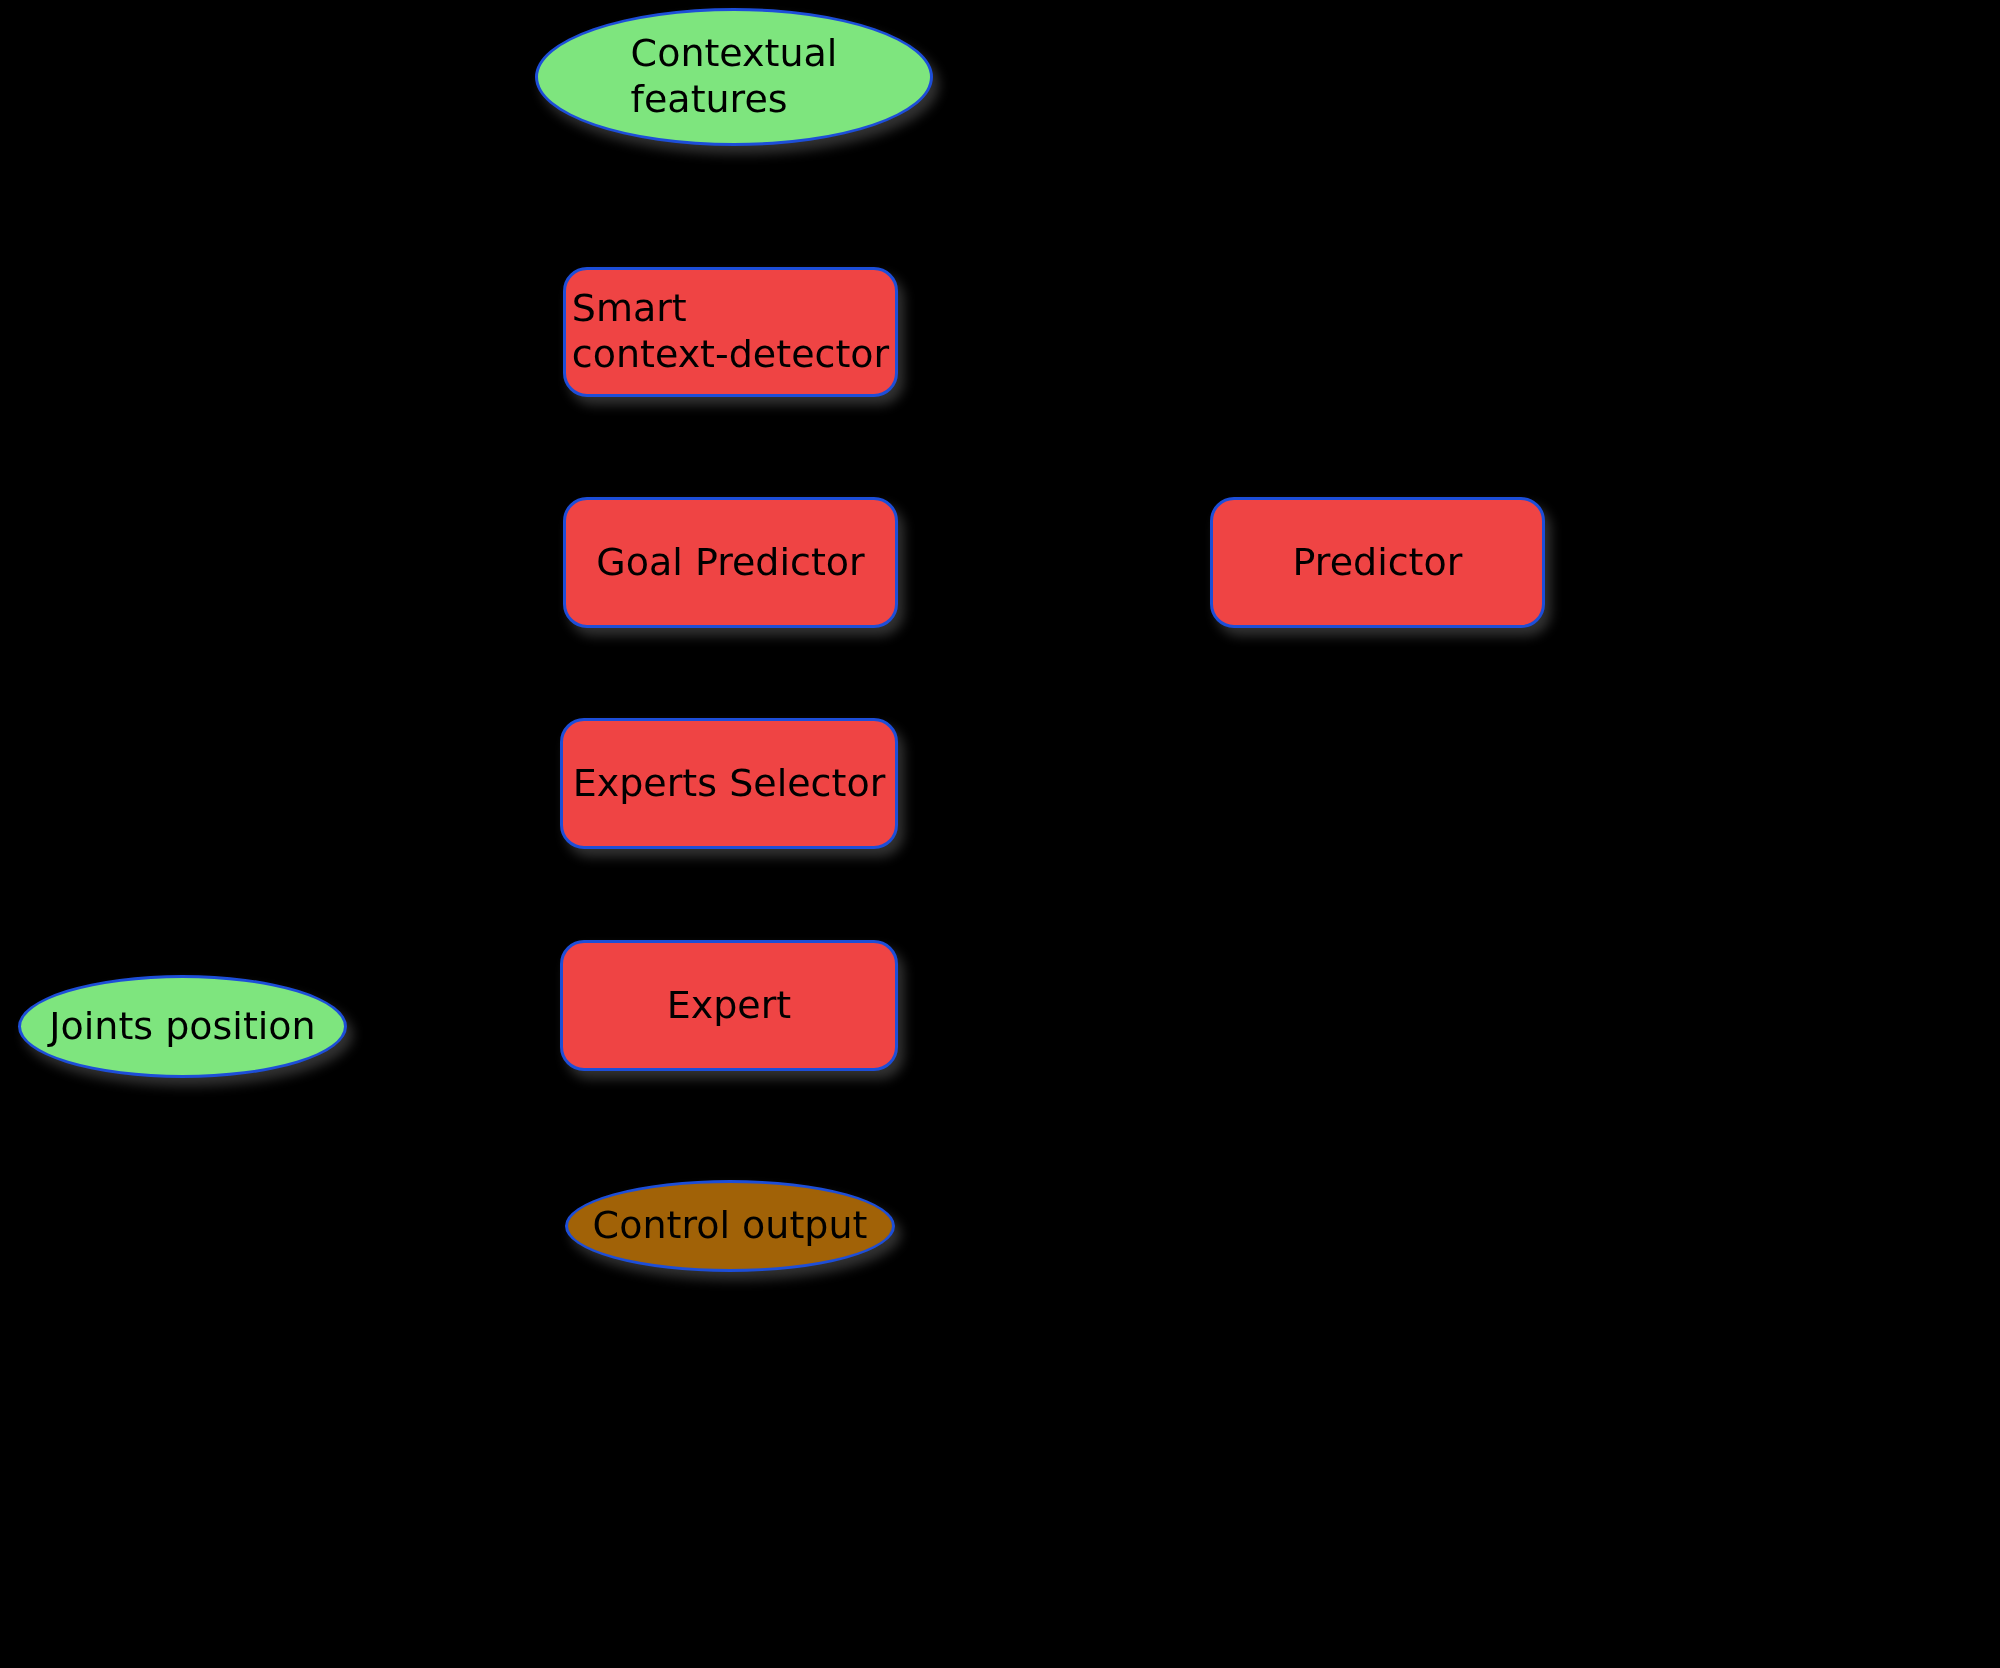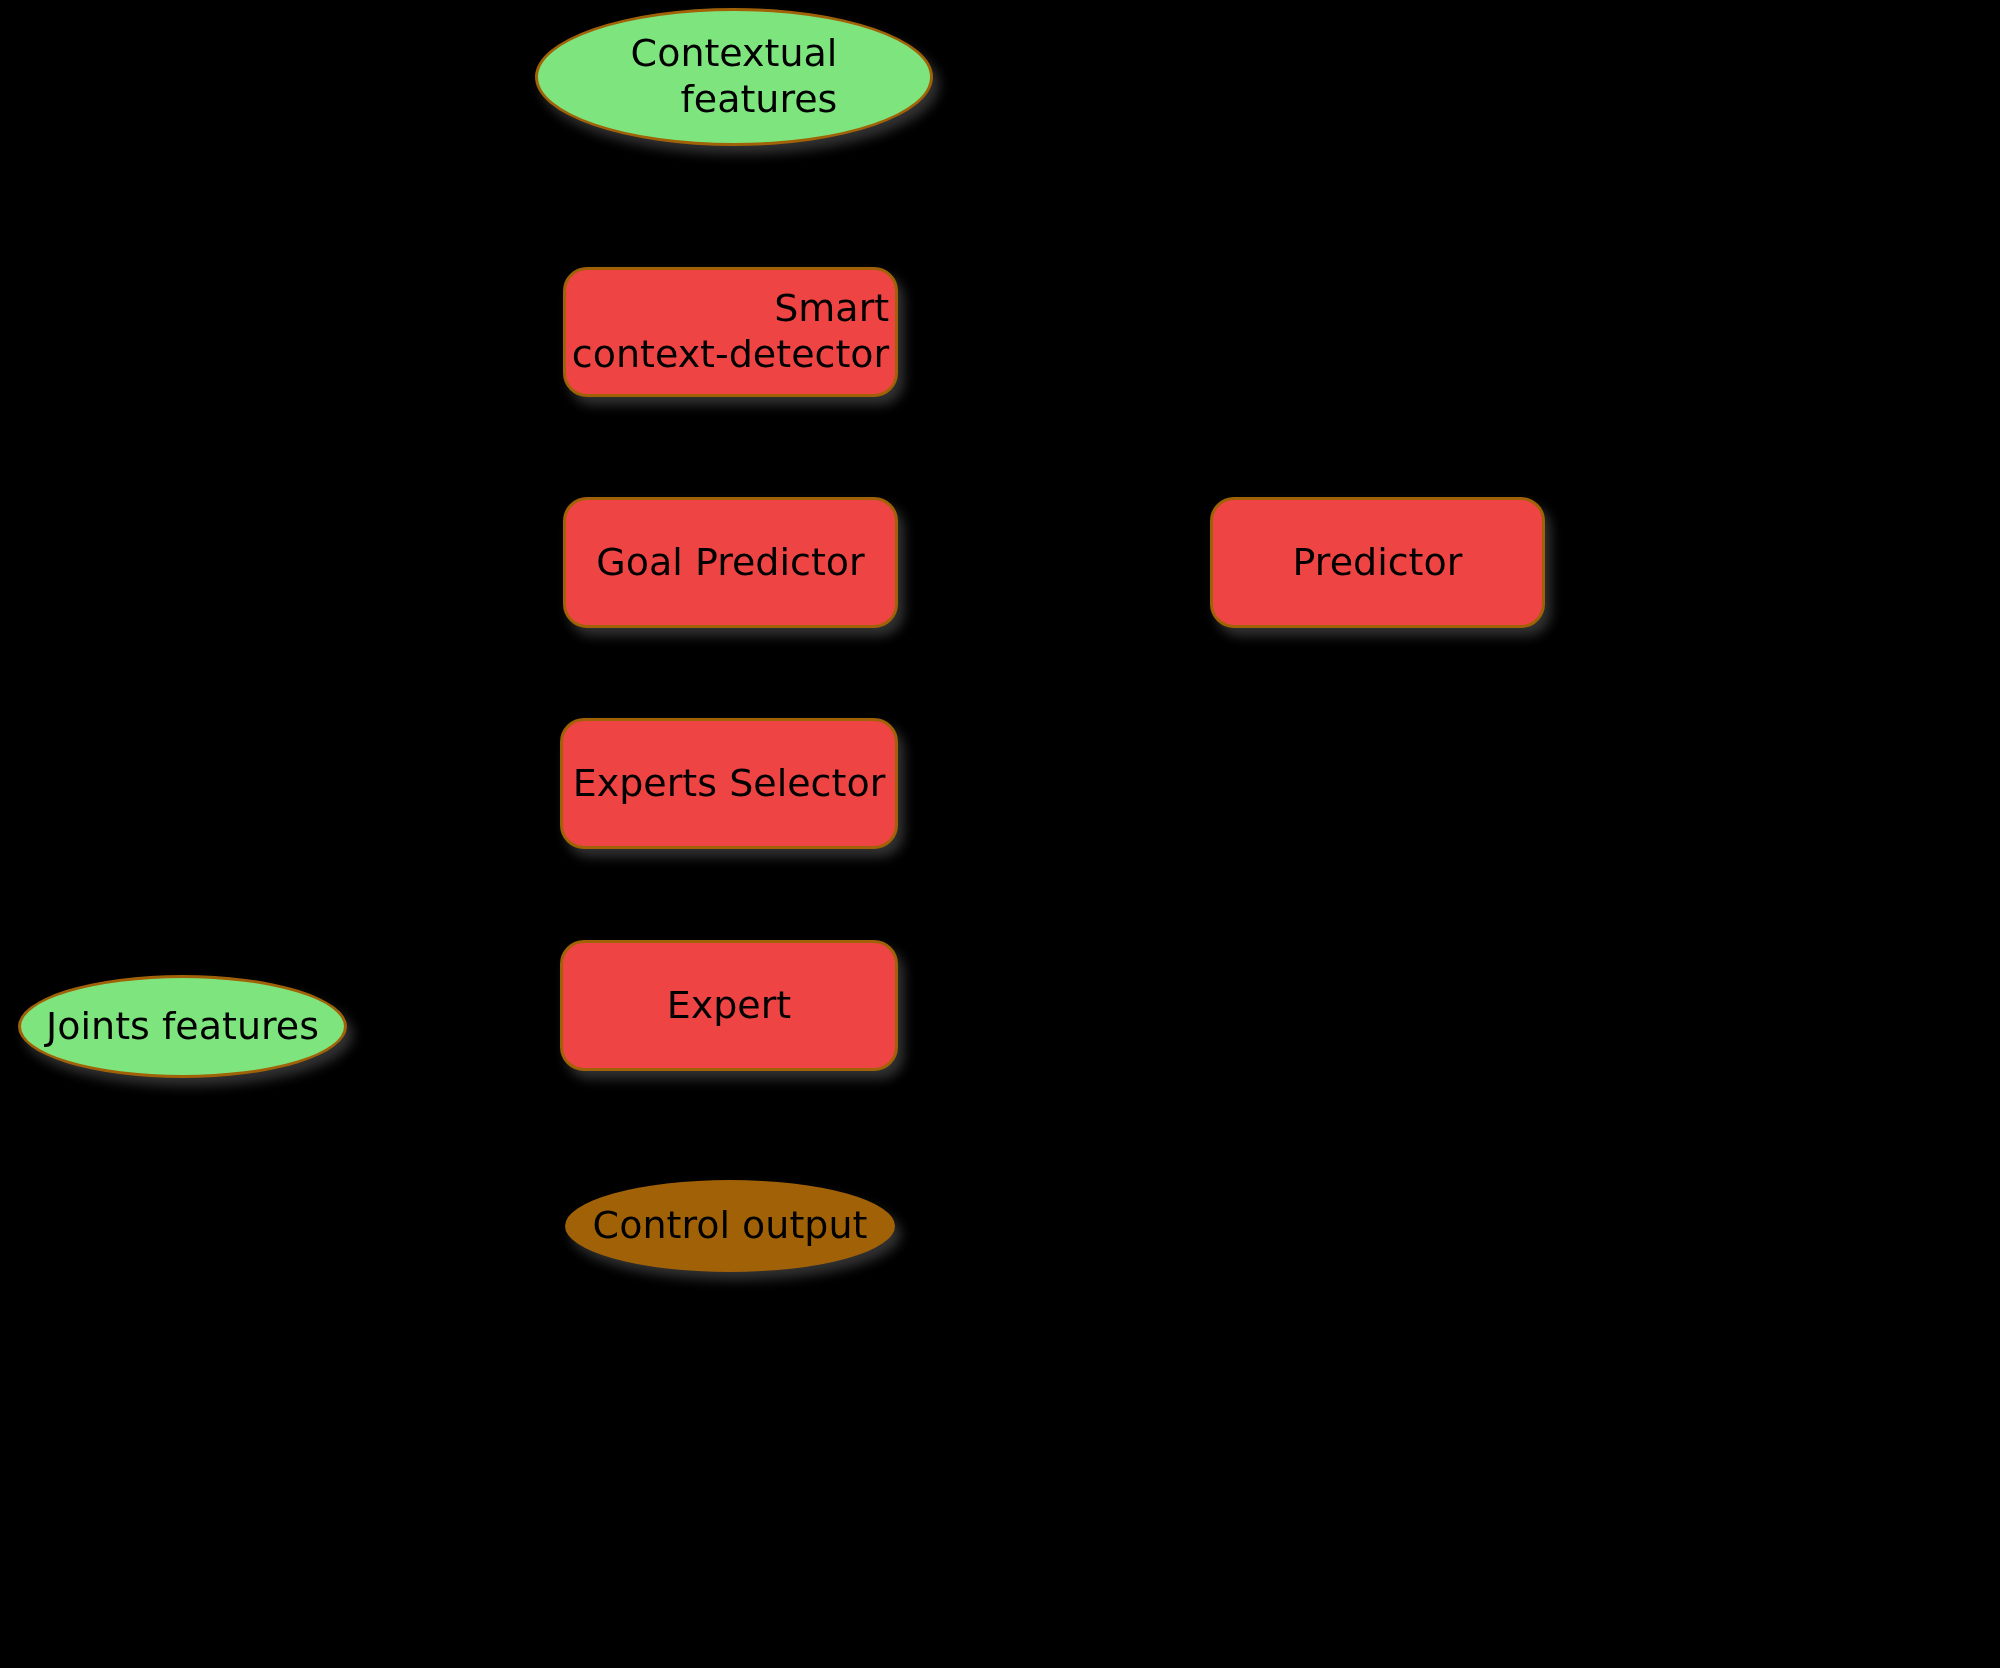--- a/index.html
+++ b/index.html
@@ -13,23 +13,23 @@
     height: 1668px;
     background: #000000;
     overflow: hidden;
     font-family: "DejaVu Sans", "Liberation Sans", sans-serif;
   }
   .node {
     position: absolute;
     display: flex;
     align-items: center;
     justify-content: center;
-    text-align: right;
+    text-align: left;
     color: #000000;
-    border: 3px solid #a16207;
+    border: 3px solid #1d4ed8;
     box-sizing: border-box;
     box-shadow: 6px 8px 12px rgba(110, 110, 110, 0.45);
   }
   .node .label {
     font-size: 38px;
     line-height: 1.2;
     white-space: pre;
     color: #000000;
   }
   .shape-rect {
@@ -74,20 +74,20 @@
 
   <div class="node shape-rect fill-cyan" style="left:560px; top:718px; width:338px; height:131px;">
     <span class="label">Experts Selector</span>
   </div>
 
   <div class="node shape-rect fill-cyan" style="left:560px; top:940px; width:338px; height:131px;">
     <span class="label">Expert</span>
   </div>
 
   <div class="node shape-ellipse fill-green" style="left:18px; top:975px; width:329px; height:103px;">
-    <span class="label">Joints features</span>
+    <span class="label">Joints position</span>
   </div>
 
   <div class="node shape-ellipse fill-offwhite" style="left:565px; top:1180px; width:330px; height:92px;">
     <span class="label">Control output</span>
   </div>
 
 </div>
 
 </body></html>

